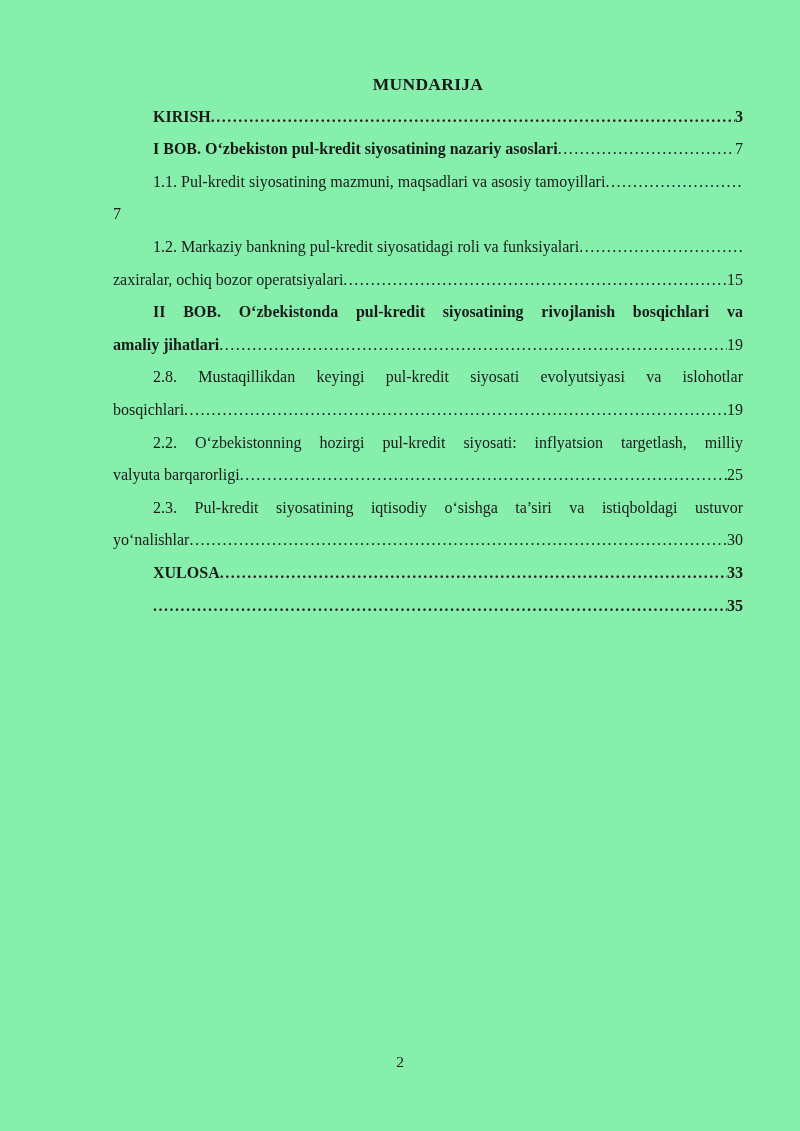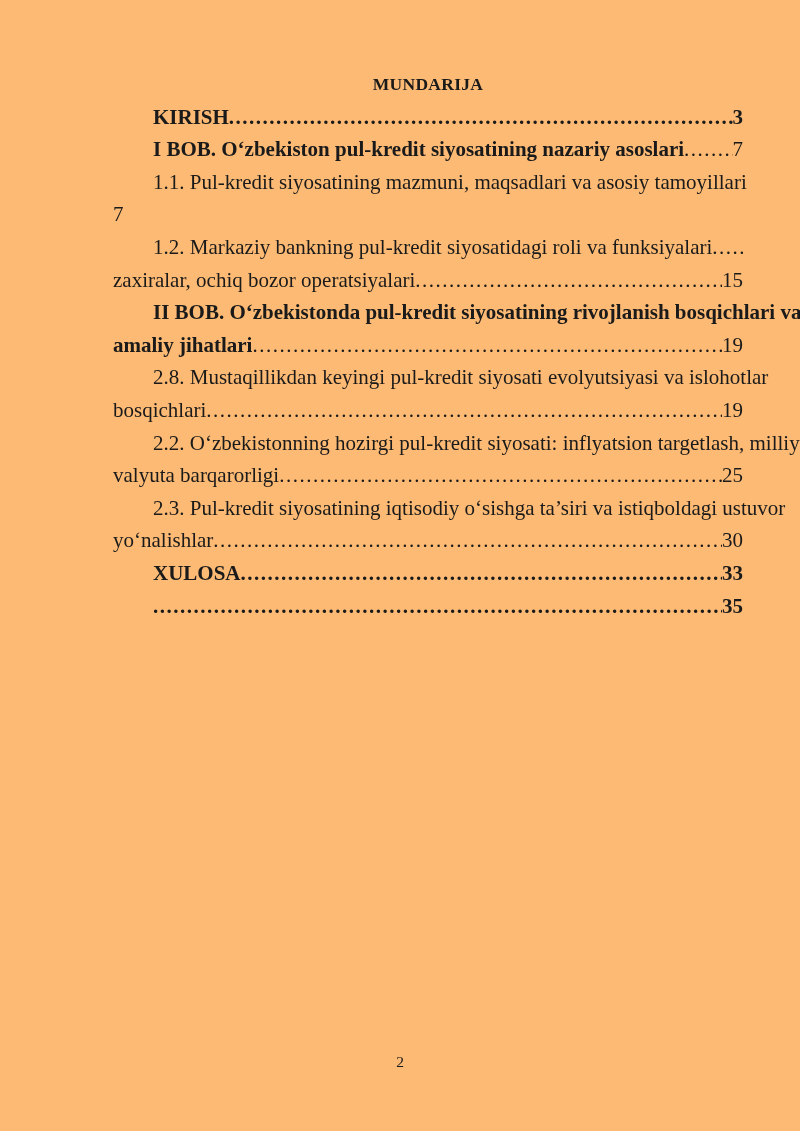--- a/index.html
+++ b/index.html
@@ -4,42 +4,42 @@
 <style>
   html, body {
     margin: 0;
     padding: 0;
     background: #ffffff;
   }
   .page {
     position: relative;
     width: 800px;
     height: 1131px;
-    background: #fdba74;
+    background: #86efac;
     color: #1a1a1a;
     font-family: "Liberation Serif", "DejaVu Serif", serif;
     overflow: hidden;
   }
   .content {
     position: absolute;
     left: 113px;
     top: 68px;
     width: 630px;
   }
   .doc-title {
     text-align: center;
     font-weight: bold;
     font-size: 17.5px;
     line-height: 32.6px;
     letter-spacing: 0.3px;
   }
   .line {
     display: flex;
     align-items: flex-start;
-    font-size: 21px;
+    font-size: 16px;
     line-height: 32.6px;
     white-space: nowrap;
     font-family: Liberation Serif, serif;
   }
   .line.stretch {
     display: block;
     text-align: justify;
     text-align-last: justify;
     white-space: normal;
   }

